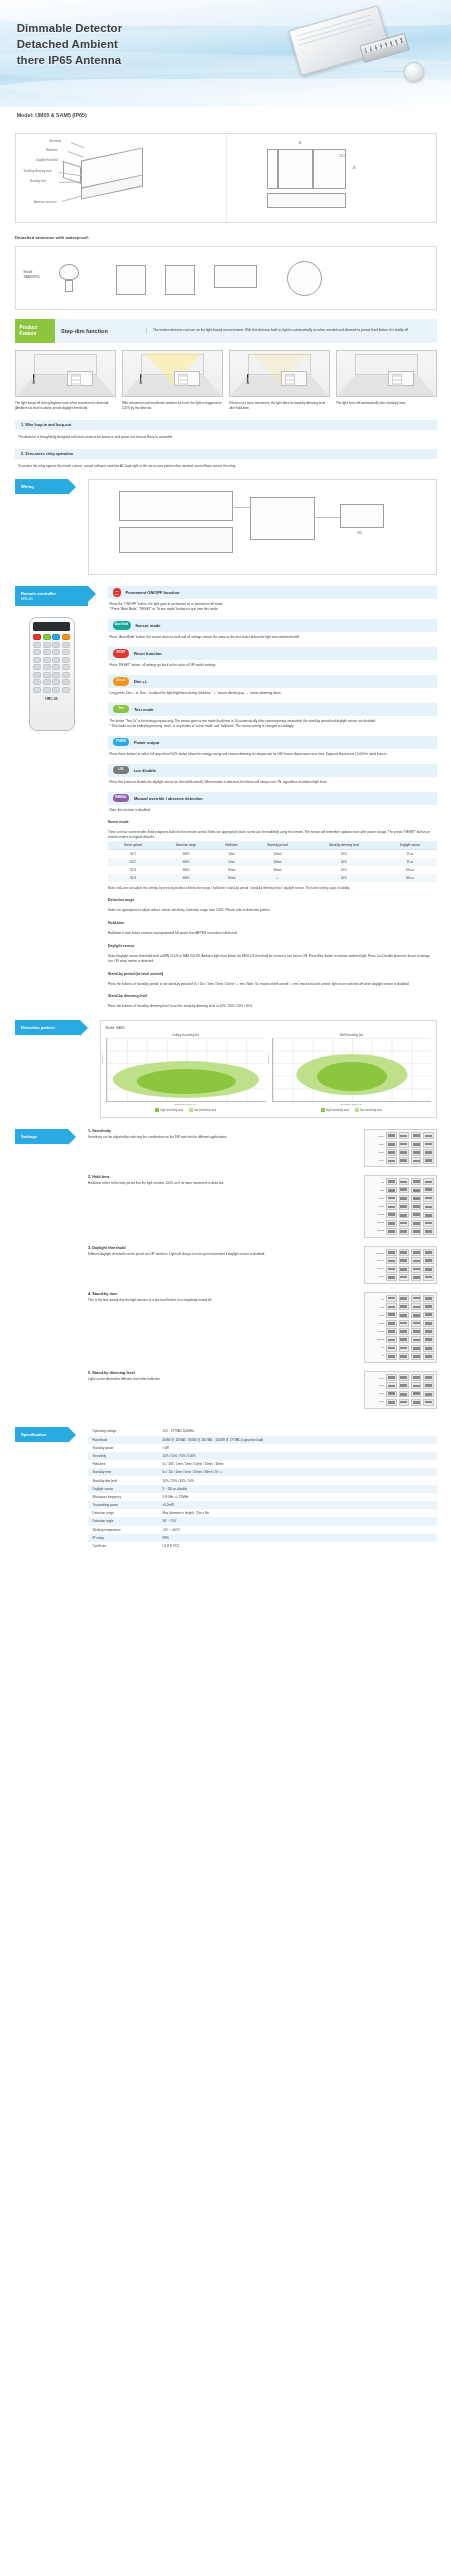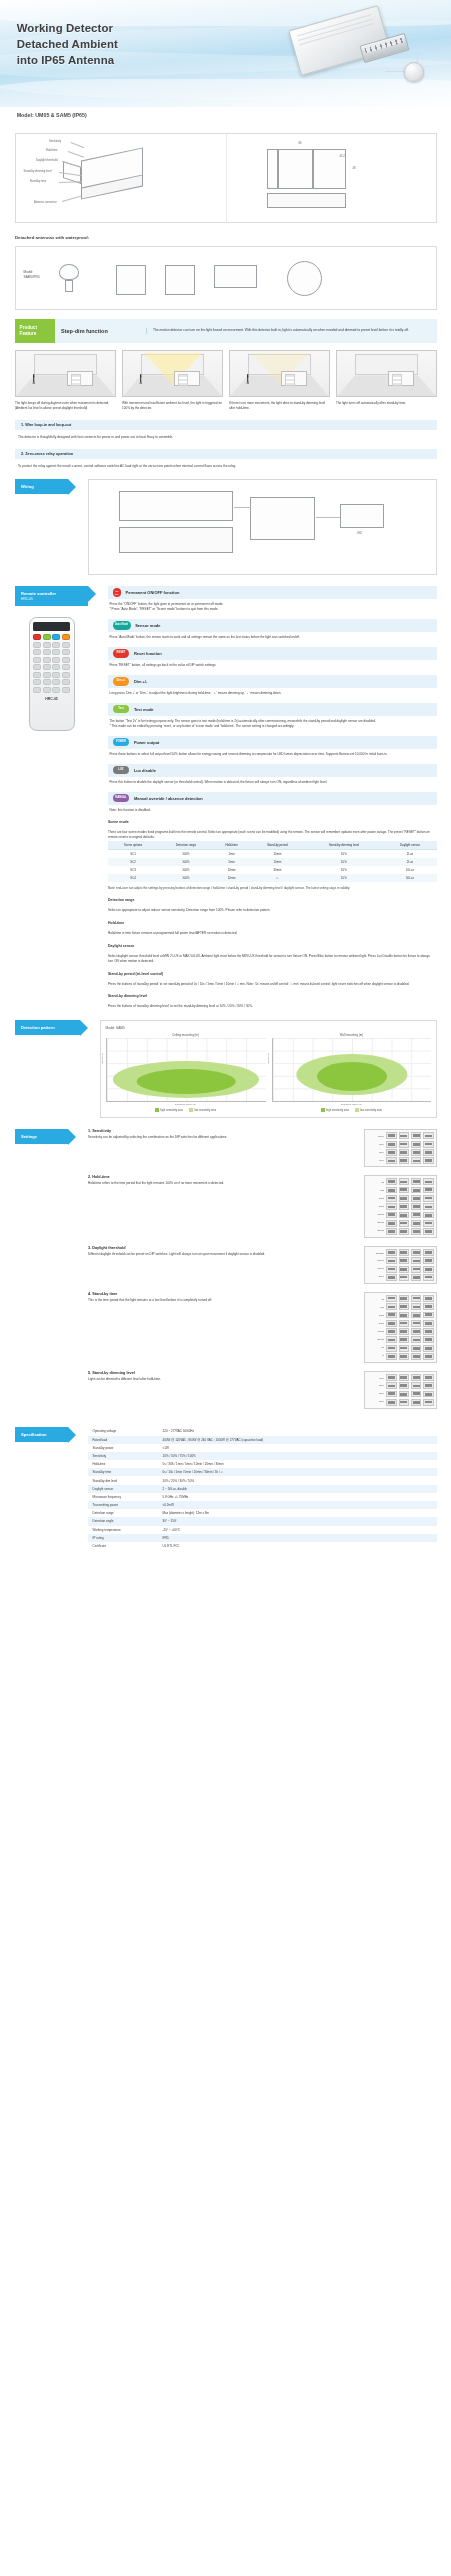--- a/index.html
+++ b/index.html
@@ -249,23 +249,23 @@
 <body>
 
 <div class="page">
 
   <div class="hero">
     <div class="wave w1"></div>
     <div class="wave w2"></div>
     <div class="wave w3"></div>
     <div class="wave w4"></div>
     <h1>
-      <span>Working Detector</span><br>
+      <span>Dimmable Detector</span><br>
       <span>Detached Ambient</span><br>
-      <span>into IP65 Antenna</span>
+      <span>there IP65 Antenna</span>
     </h1>
     <div class="hero-prod">
       <div class="dev-body"></div>
       <div class="dev-term"></div>
       <div class="dev-cable"></div>
       <div class="dev-ant"></div>
     </div>
   </div>
 
   <div class="model-line">Model: UM05 &amp; SAM5 (IP65)</div>

